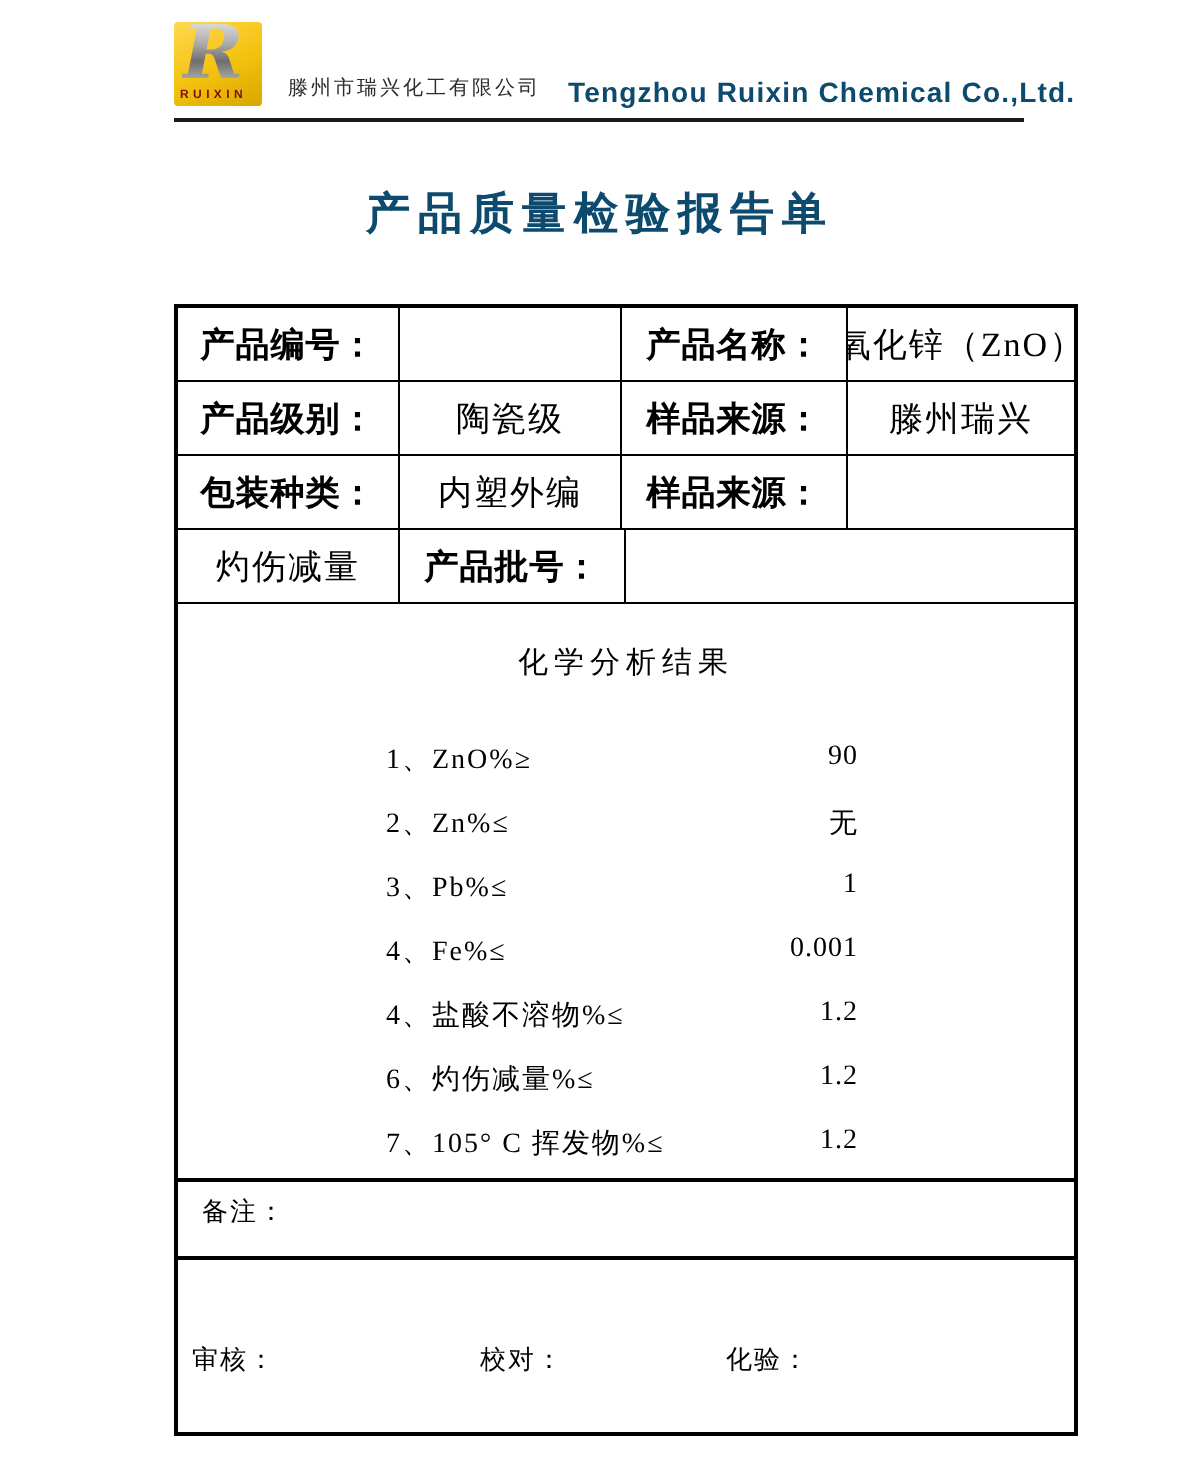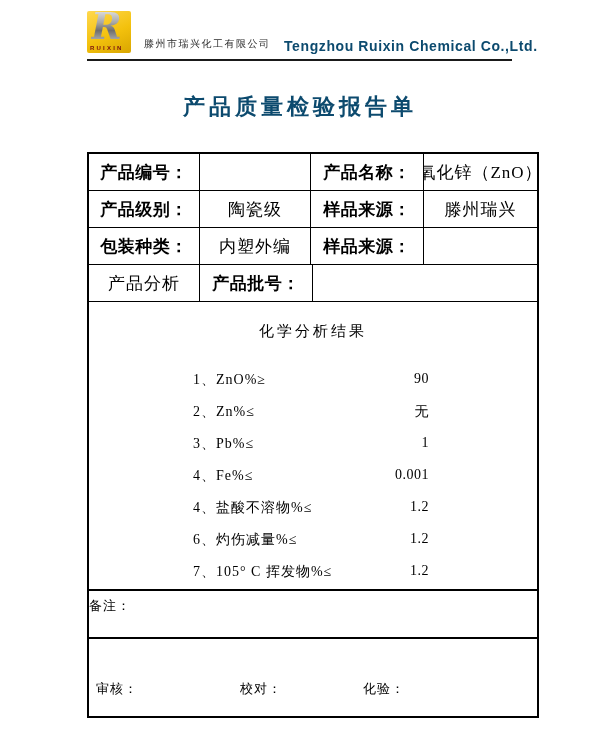--- a/index.html
+++ b/index.html
@@ -76,22 +76,22 @@
   .analysis-item {
     height:32px; margin-left:104px; width:236px;
     display:flex; align-items:flex-start; justify-content:space-between;
     font-size:14px;
   }
   .analysis-item .a-lbl { letter-spacing:1px; }
   .analysis-item .a-val { letter-spacing:0.5px; }
 
   
   .remarks {
-    height:48px; border-bottom:2px solid #000;
-    padding:6px 0 0 0; font-size:13px; letter-spacing:1px;
+    height:39px; border-bottom:2px solid #000;
+    padding:6px 0 0 12px; font-size:13px; letter-spacing:1px;
   }
   .signatures { flex:1; position:relative; font-size:13px; }
   .sig { position:absolute; top:41px; letter-spacing:1px;font-family:Liberation Serif, serif; }
   .sig-review    { left:7px;  }
   .sig-proofread { left:151px; }
   .sig-test      { left:274px; }
 </style>
 </head>
 <body>
 
@@ -121,21 +121,21 @@
       <div class="cell c3 lbl">样品来源：</div>
       <div class="cell c4 val">滕州瑞兴</div>
     </div>
     <div class="irow">
       <div class="cell c1 lbl">包装种类：</div>
       <div class="cell c2 val">内塑外编</div>
       <div class="cell c3 lbl">样品来源：</div>
       <div class="cell c4 val"></div>
     </div>
     <div class="irow">
-      <div class="cell c2 val">产品分析</div>
+      <div class="cell c2 val">灼伤减量</div>
       <div class="cell c3 lbl">产品批号：</div>
       <div class="cell c4 val"></div>
     </div>
 
     <div class="analysis">
       <div class="analysis-title">化学分析结果</div>
       <div class="analysis-list">
         <div class="analysis-item">
           <span class="a-lbl">1、ZnO%≥</span>
           <span class="a-val">90</span>

